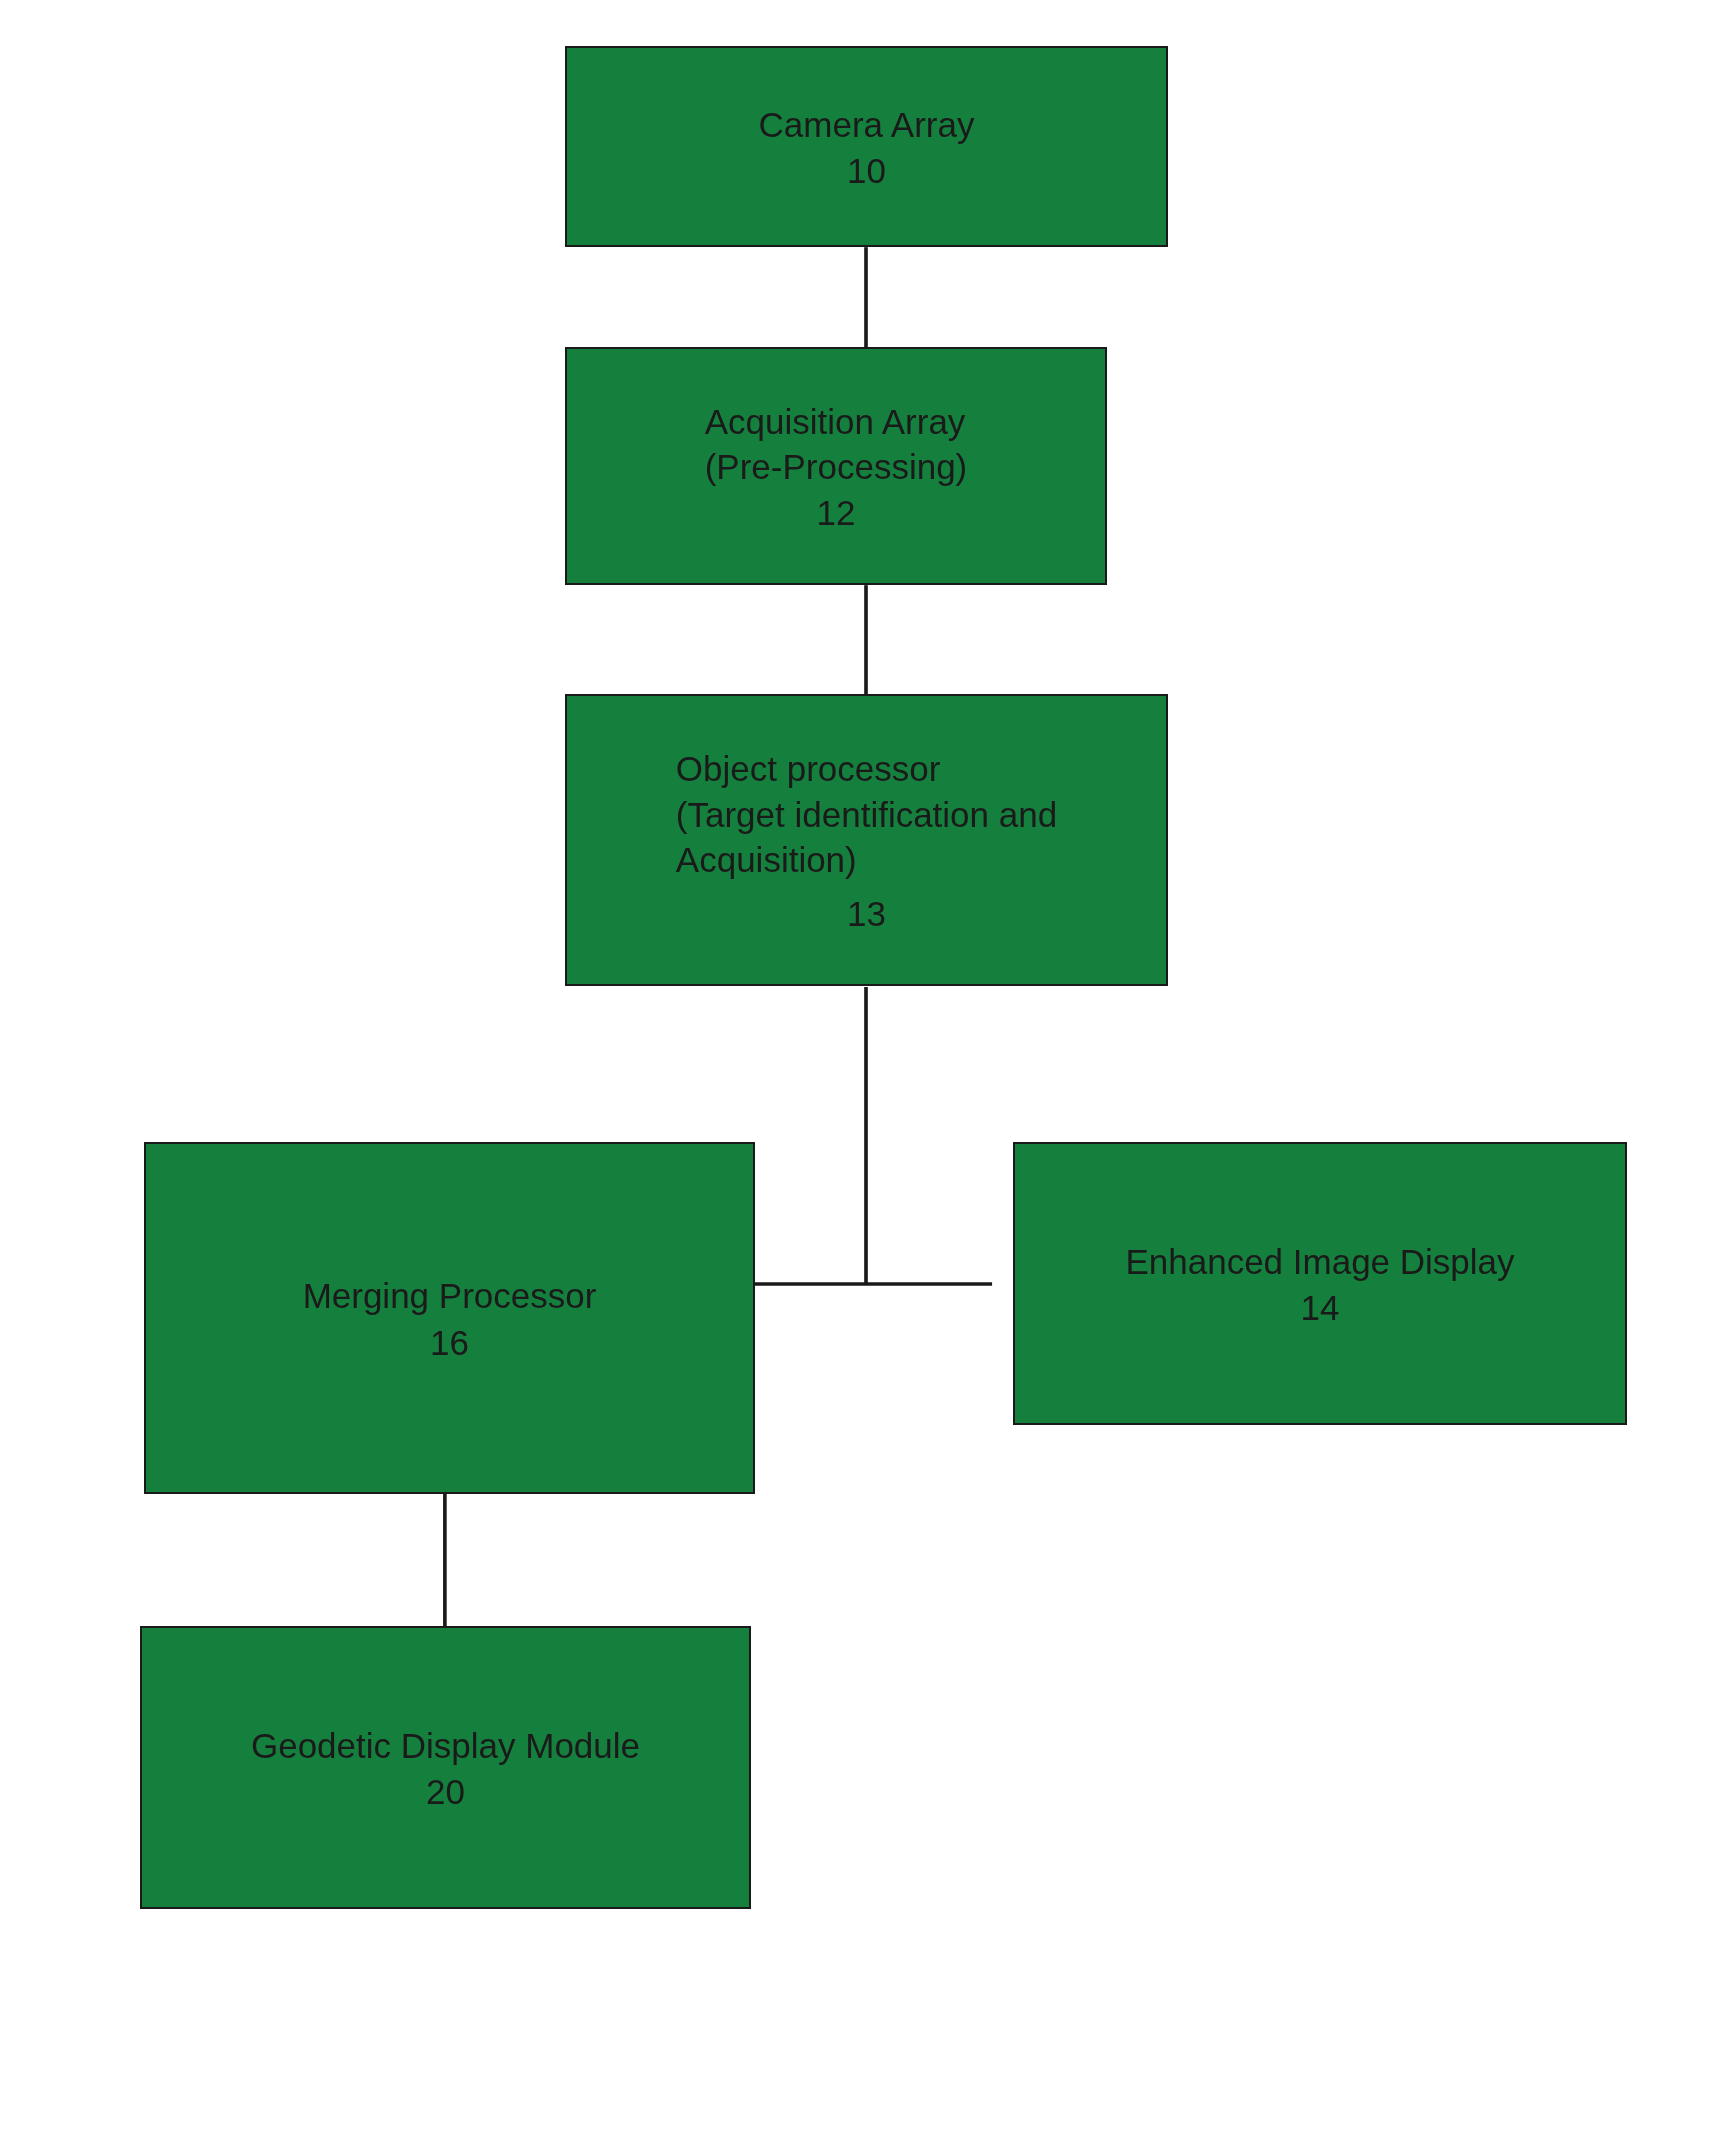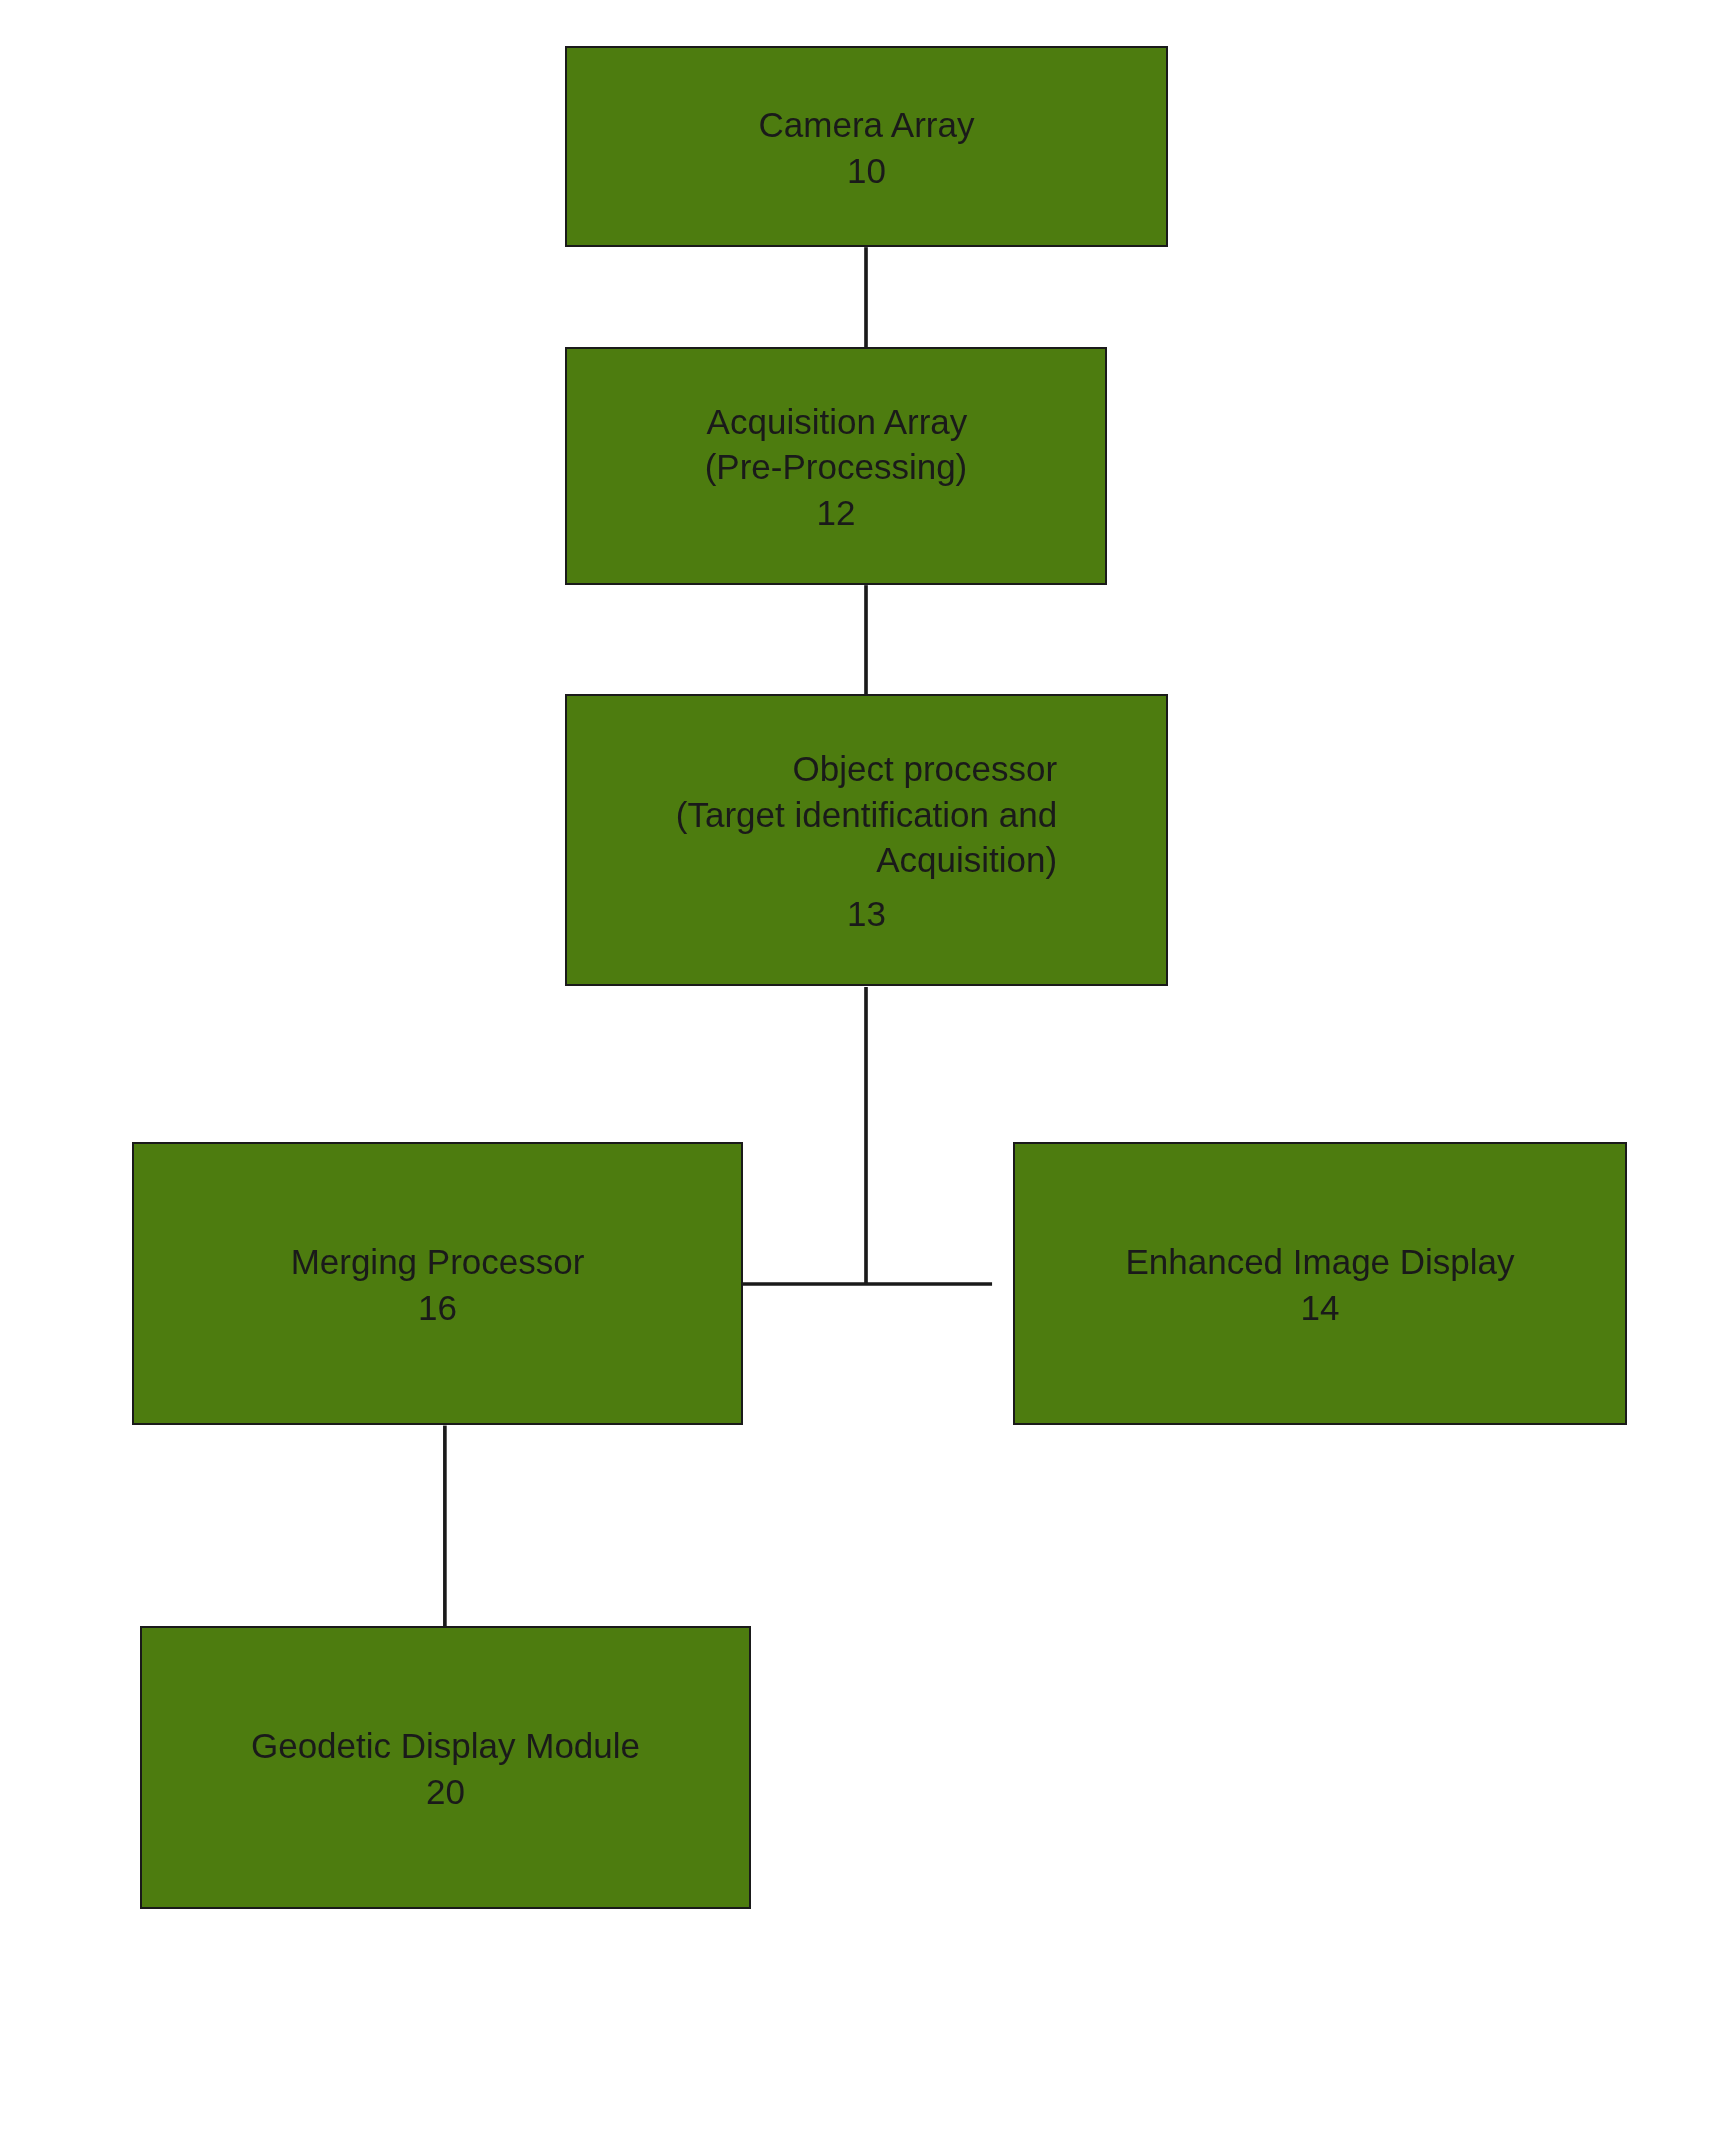--- a/index.html
+++ b/index.html
@@ -21,26 +21,26 @@
       position: absolute;
       top: 0;
       left: 0;
       width: 1732px;
       height: 2145px;
     }
 
     .flowchart-box {
       position: absolute;
       border: 2.7px solid #1a1a1a;
-      background: #4d7c0f;
+      background: #15803d;
       display: flex;
       flex-direction: column;
       align-items: center;
       justify-content: center;
-      text-align: right;
+      text-align: left;
     }
 
     .box-label {
       font-size: 35px;
       font-weight: normal;
       color: #1a1a1a;
       line-height: 1.3;
     }
 
     .box-number {
@@ -99,21 +99,21 @@
 
   <div class="flowchart-box" style="left: 565px; top: 694px; width: 603px; height: 292px; gap: 7px;">
     <span class="box-label">
       <span>Object processor</span><br>
       <span>(Target identification and</span><br>
       <span>Acquisition)</span>
     </span>
     <span class="box-number">13</span>
   </div>
 
-  <div class="flowchart-box" style="left: 132px; top: 1142px; width: 611px; height: 283px;">
+  <div class="flowchart-box" style="left: 144px; top: 1142px; width: 611px; height: 352px;">
     <span class="box-label">Merging Processor</span>
     <span class="box-number">16</span>
   </div>
 
   <div class="flowchart-box" style="left: 992px; top: 1142px; width: 614px; height: 283px; margin-left: 21px;">
     <span class="box-label">Enhanced Image Display</span>
     <span class="box-number">14</span>
   </div>
 
   <div class="flowchart-box" style="left: 140px; top: 1626px; width: 611px; height: 283px;">

